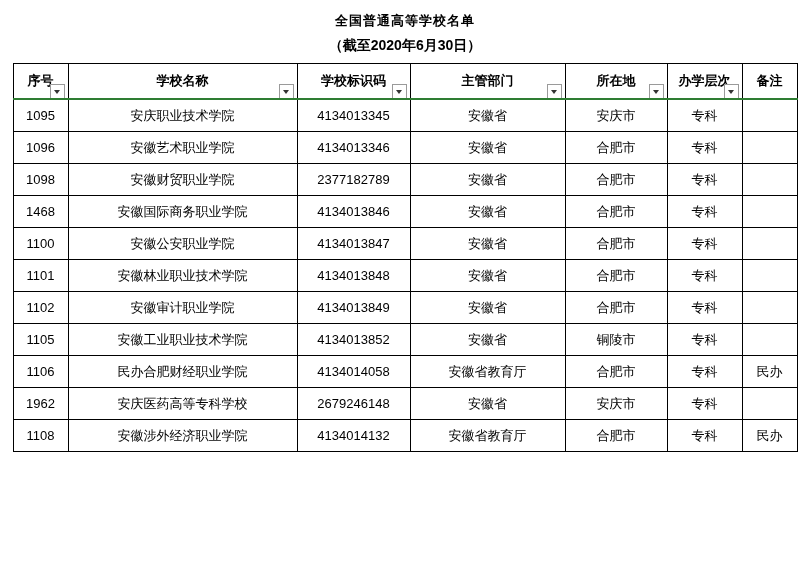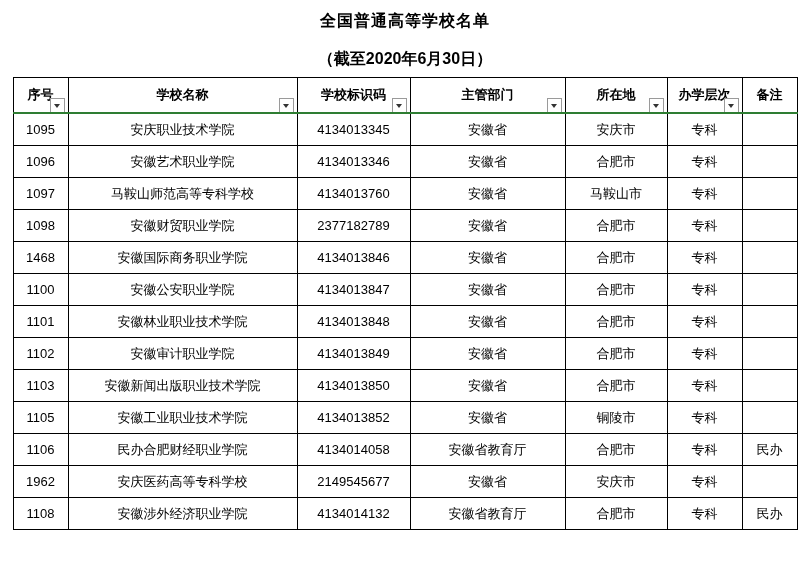--- a/index.html
+++ b/index.html
@@ -18,30 +18,30 @@
     width: 810px;
     height: 562px;
     position: relative;
     background: #ffffff;
   }
   .title-block {
     text-align: center;
     padding-top: 8px;
   }
   .doc-title {
-    font-size: 16px;
+    font-size: 13px;
     font-weight: bold;
     letter-spacing: 1px;
     line-height: 26px;
   }
   .doc-subtitle {
-    font-size: 16px;
+    font-size: 14px;
     font-weight: bold;
     line-height: 22px;
-    margin-top: 14px;
+    margin-top: 0;
   }
   table.grid {
     border-collapse: collapse;
     margin: 7px auto 0 auto;
     width: 784px;
     table-layout: fixed;
   }
   table.grid th, table.grid td {
     border: 1px solid #000000;
     font-size: 13px;
@@ -200,29 +200,20 @@
         <tr>
           <td class="seq">1096</td>
           <td class="name">安徽艺术职业学院</td>
           <td class="code">4134013346</td>
           <td class="dept">安徽省</td>
           <td class="loc">合肥市</td>
           <td class="level">专科</td>
           <td class="note"></td>
         </tr>
         <tr>
-          <td class="seq">1097</td>
-          <td class="name">马鞍山师范高等专科学校</td>
-          <td class="code">4134013760</td>
-          <td class="dept">安徽省</td>
-          <td class="loc">马鞍山市</td>
-          <td class="level">专科</td>
-          <td class="note"></td>
-        </tr>
-        <tr>
           <td class="seq">1098</td>
           <td class="name">安徽财贸职业学院</td>
           <td class="code">2377182789</td>
           <td class="dept">安徽省</td>
           <td class="loc">合肥市</td>
           <td class="level">专科</td>
           <td class="note"></td>
         </tr>
         <tr>
           <td class="seq">1468</td>
@@ -248,29 +239,20 @@
           <td class="code">4134013848</td>
           <td class="dept">安徽省</td>
           <td class="loc">合肥市</td>
           <td class="level">专科</td>
           <td class="note"></td>
         </tr>
         <tr>
           <td class="seq">1102</td>
           <td class="name">安徽审计职业学院</td>
           <td class="code">4134013849</td>
-          <td class="dept">安徽省</td>
-          <td class="loc">合肥市</td>
-          <td class="level">专科</td>
-          <td class="note"></td>
-        </tr>
-        <tr>
-          <td class="seq">1103</td>
-          <td class="name">安徽新闻出版职业技术学院</td>
-          <td class="code">4134013850</td>
           <td class="dept">安徽省</td>
           <td class="loc">合肥市</td>
           <td class="level">专科</td>
           <td class="note"></td>
         </tr>
         <tr>
           <td class="seq">1105</td>
           <td class="name">安徽工业职业技术学院</td>
           <td class="code">4134013852</td>
           <td class="dept">安徽省</td>
@@ -283,21 +265,21 @@
           <td class="name">民办合肥财经职业学院</td>
           <td class="code">4134014058</td>
           <td class="dept">安徽省教育厅</td>
           <td class="loc">合肥市</td>
           <td class="level">专科</td>
           <td class="note">民办</td>
         </tr>
         <tr>
           <td class="seq">1962</td>
           <td class="name">安庆医药高等专科学校</td>
-          <td class="code">2149545677</td>
+          <td class="code">2679246148</td>
           <td class="dept">安徽省</td>
           <td class="loc">安庆市</td>
           <td class="level">专科</td>
           <td class="note"></td>
         </tr>
         <tr>
           <td class="seq">1108</td>
           <td class="name">安徽涉外经济职业学院</td>
           <td class="code">4134014132</td>
           <td class="dept">安徽省教育厅</td>

